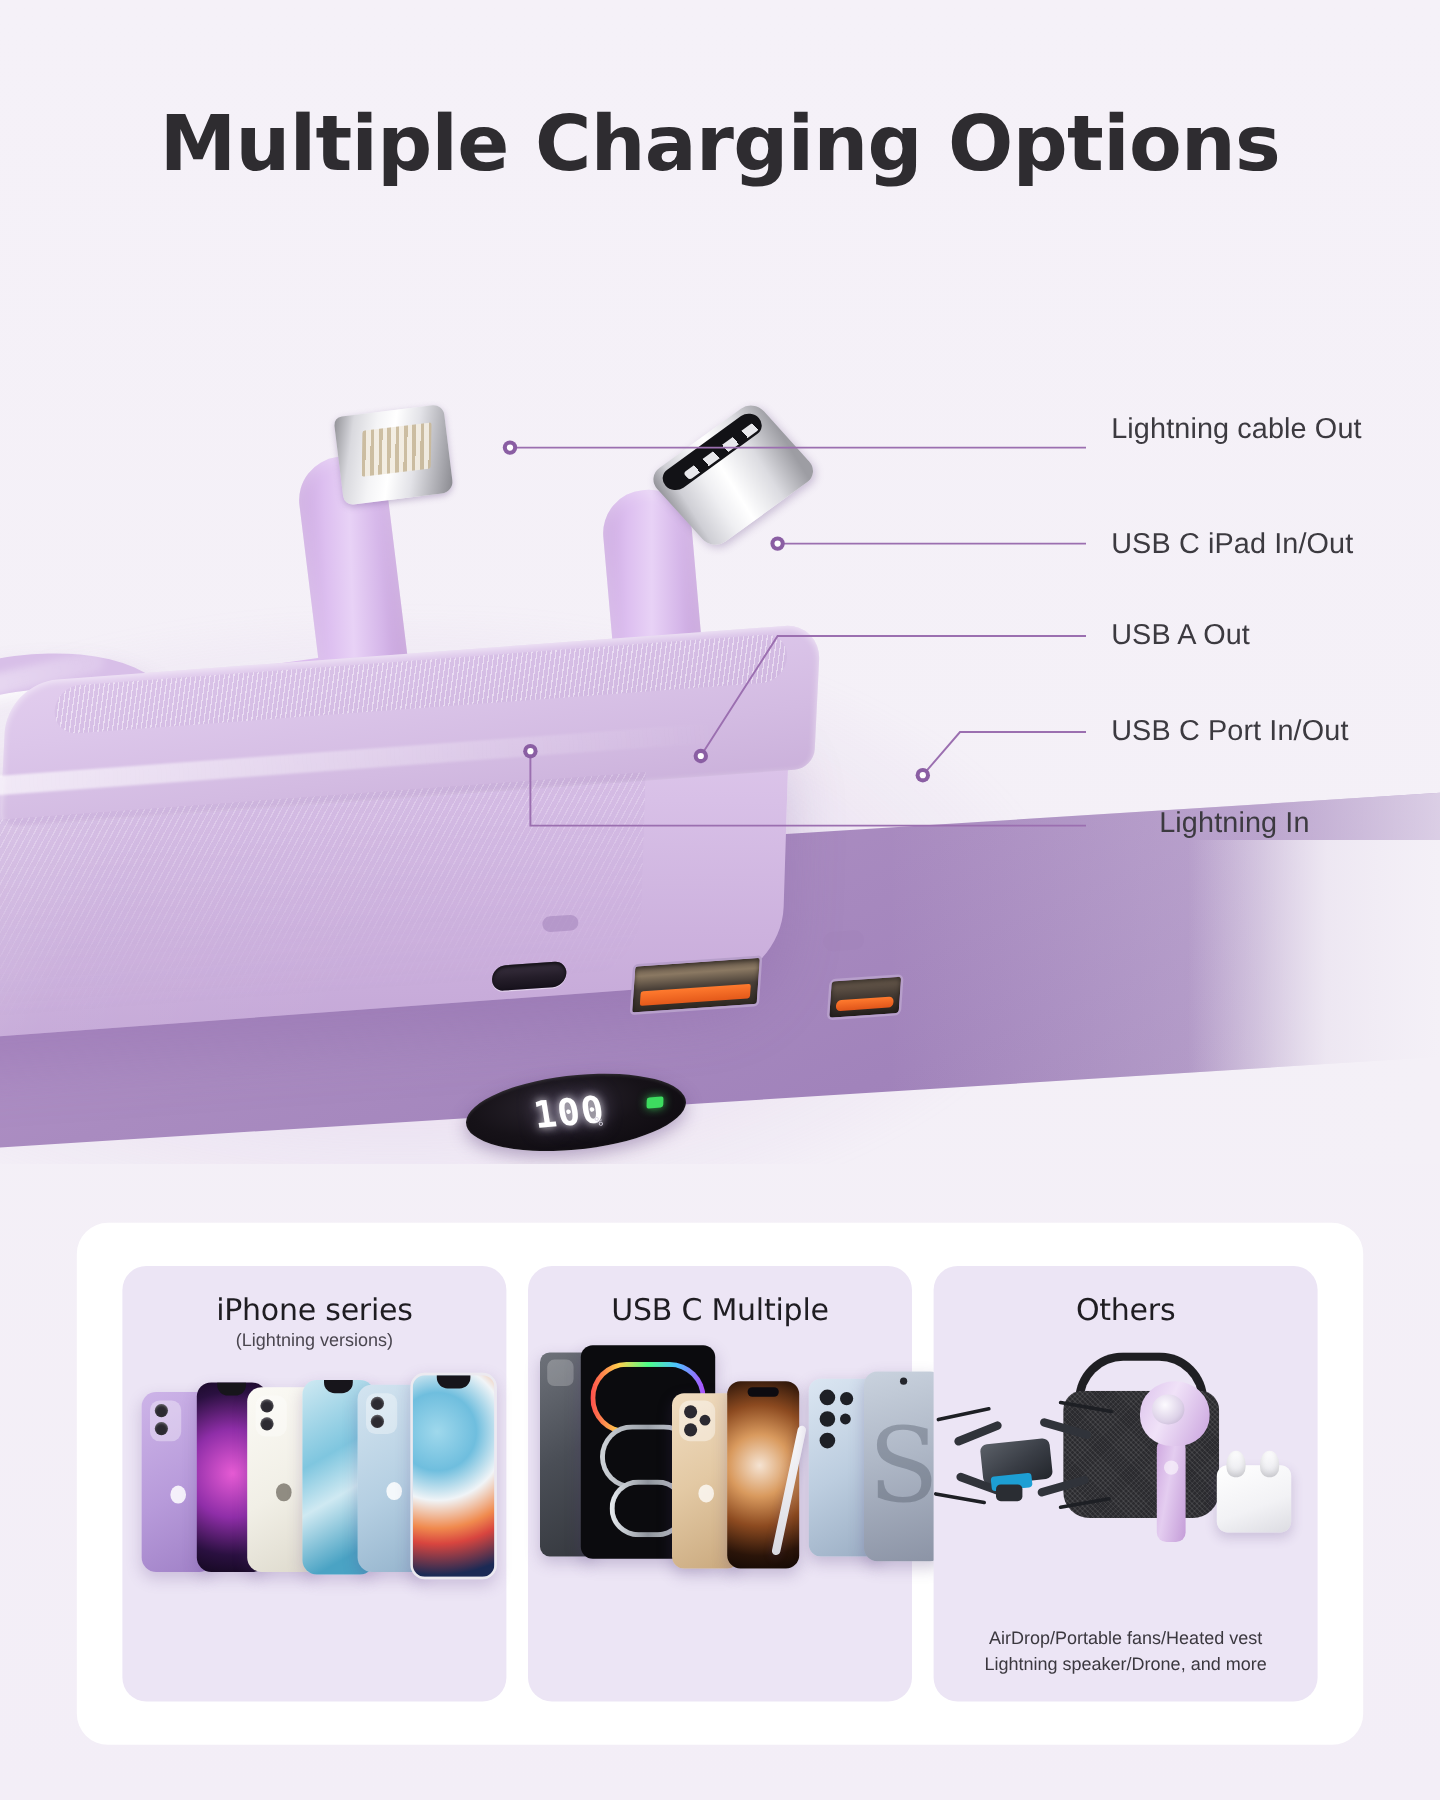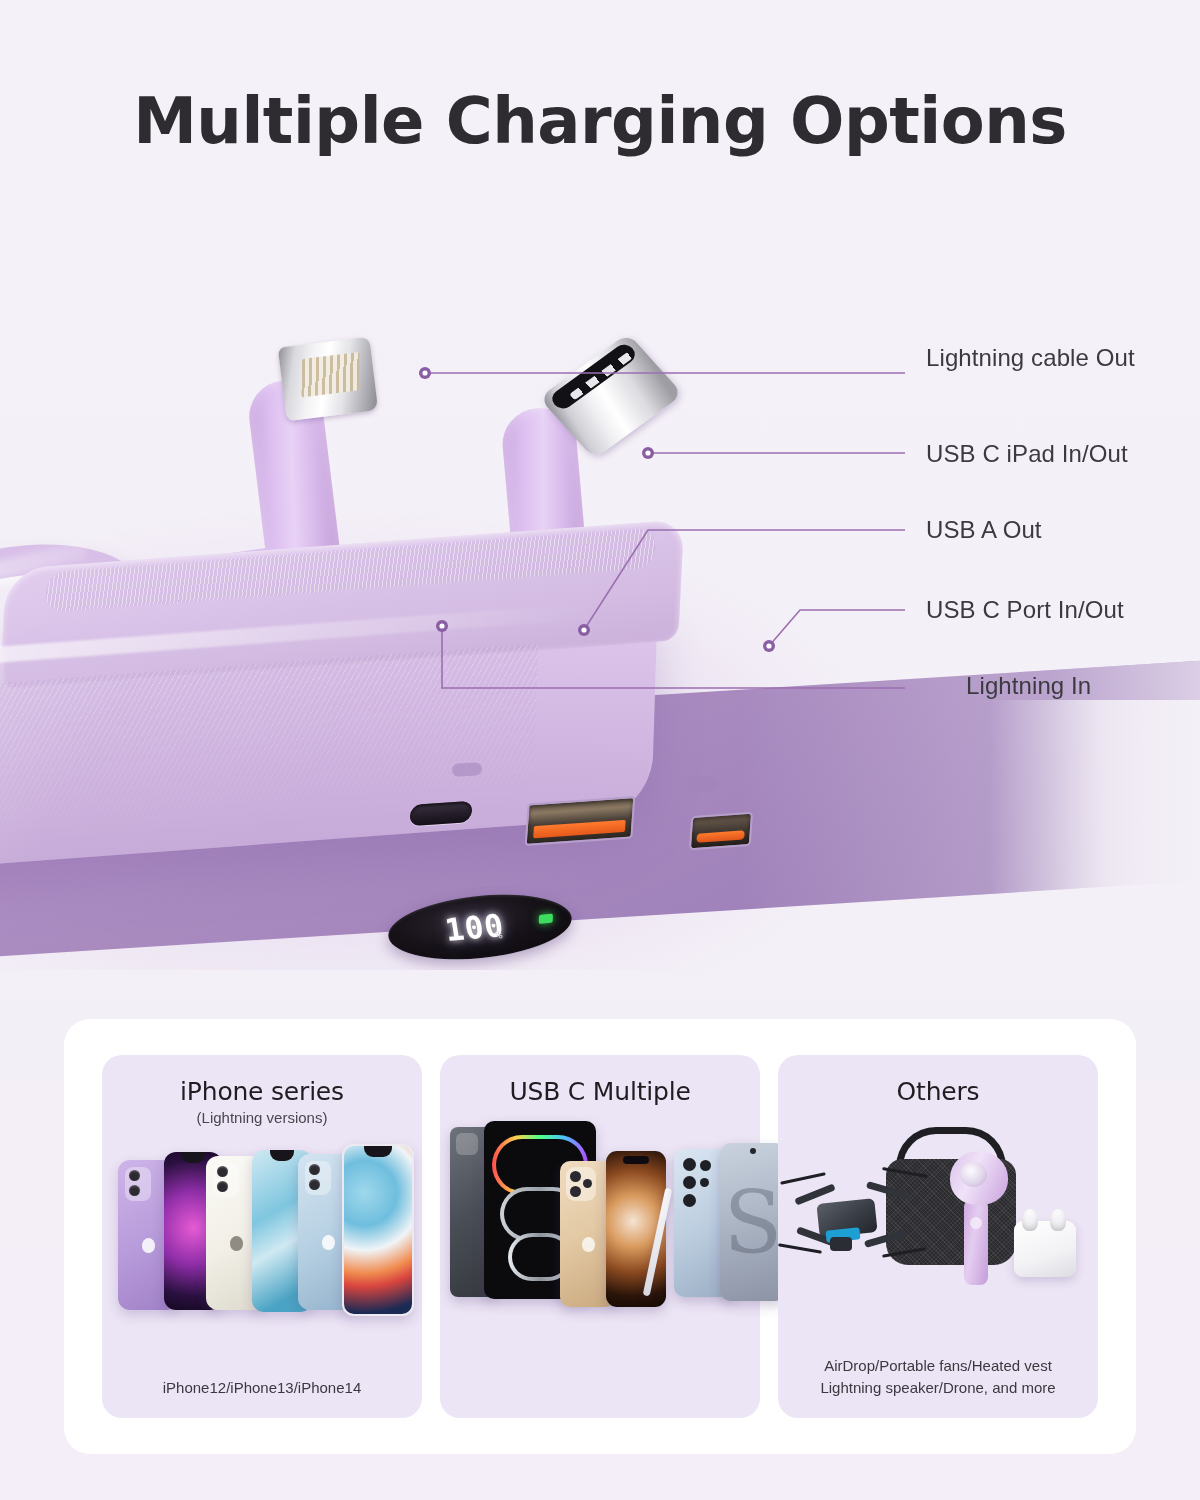--- a/index.html
+++ b/index.html
@@ -732,23 +732,20 @@
               <i class="a"></i>
               <i class="b"></i>
             </div>
           <div class="ip-logo"></div>
         </div>
 
         <div class="iphone ip-screen" style="left:240px; top:18px; width:72px; height:172px; background:radial-gradient(circle at 30% 28%, #9fd8ec 0%, #6fbede 25%, #f0f4f7 44%, #f08a4e 62%, #d8453f 72%, #1b2a55 92%); border:2px solid #eceaf0;">
           <div class="ip-notch"></div>
         </div>
       </div>
-      <div class="card-caption">
-        <div>iPhone12/iPhone13/iPhone14</div>
-      </div>
     </div>
 
     <div class="card">
       <div class="card-title">USB C Multiple</div>
       <div class="card-sub"></div>
       <div class="card-art">
 
         <div class="dev" style="left:10px; top:18px; width:46px; height:170px; background:linear-gradient(150deg,#6e727a 0%,#4a4e56 50%,#35383e 100%); border-radius:8px;">
           <div style="position:absolute;left:6px;top:6px;width:22px;height:22px;border-radius:6px;background:rgba(255,255,255,0.22);"></div>
         </div>

